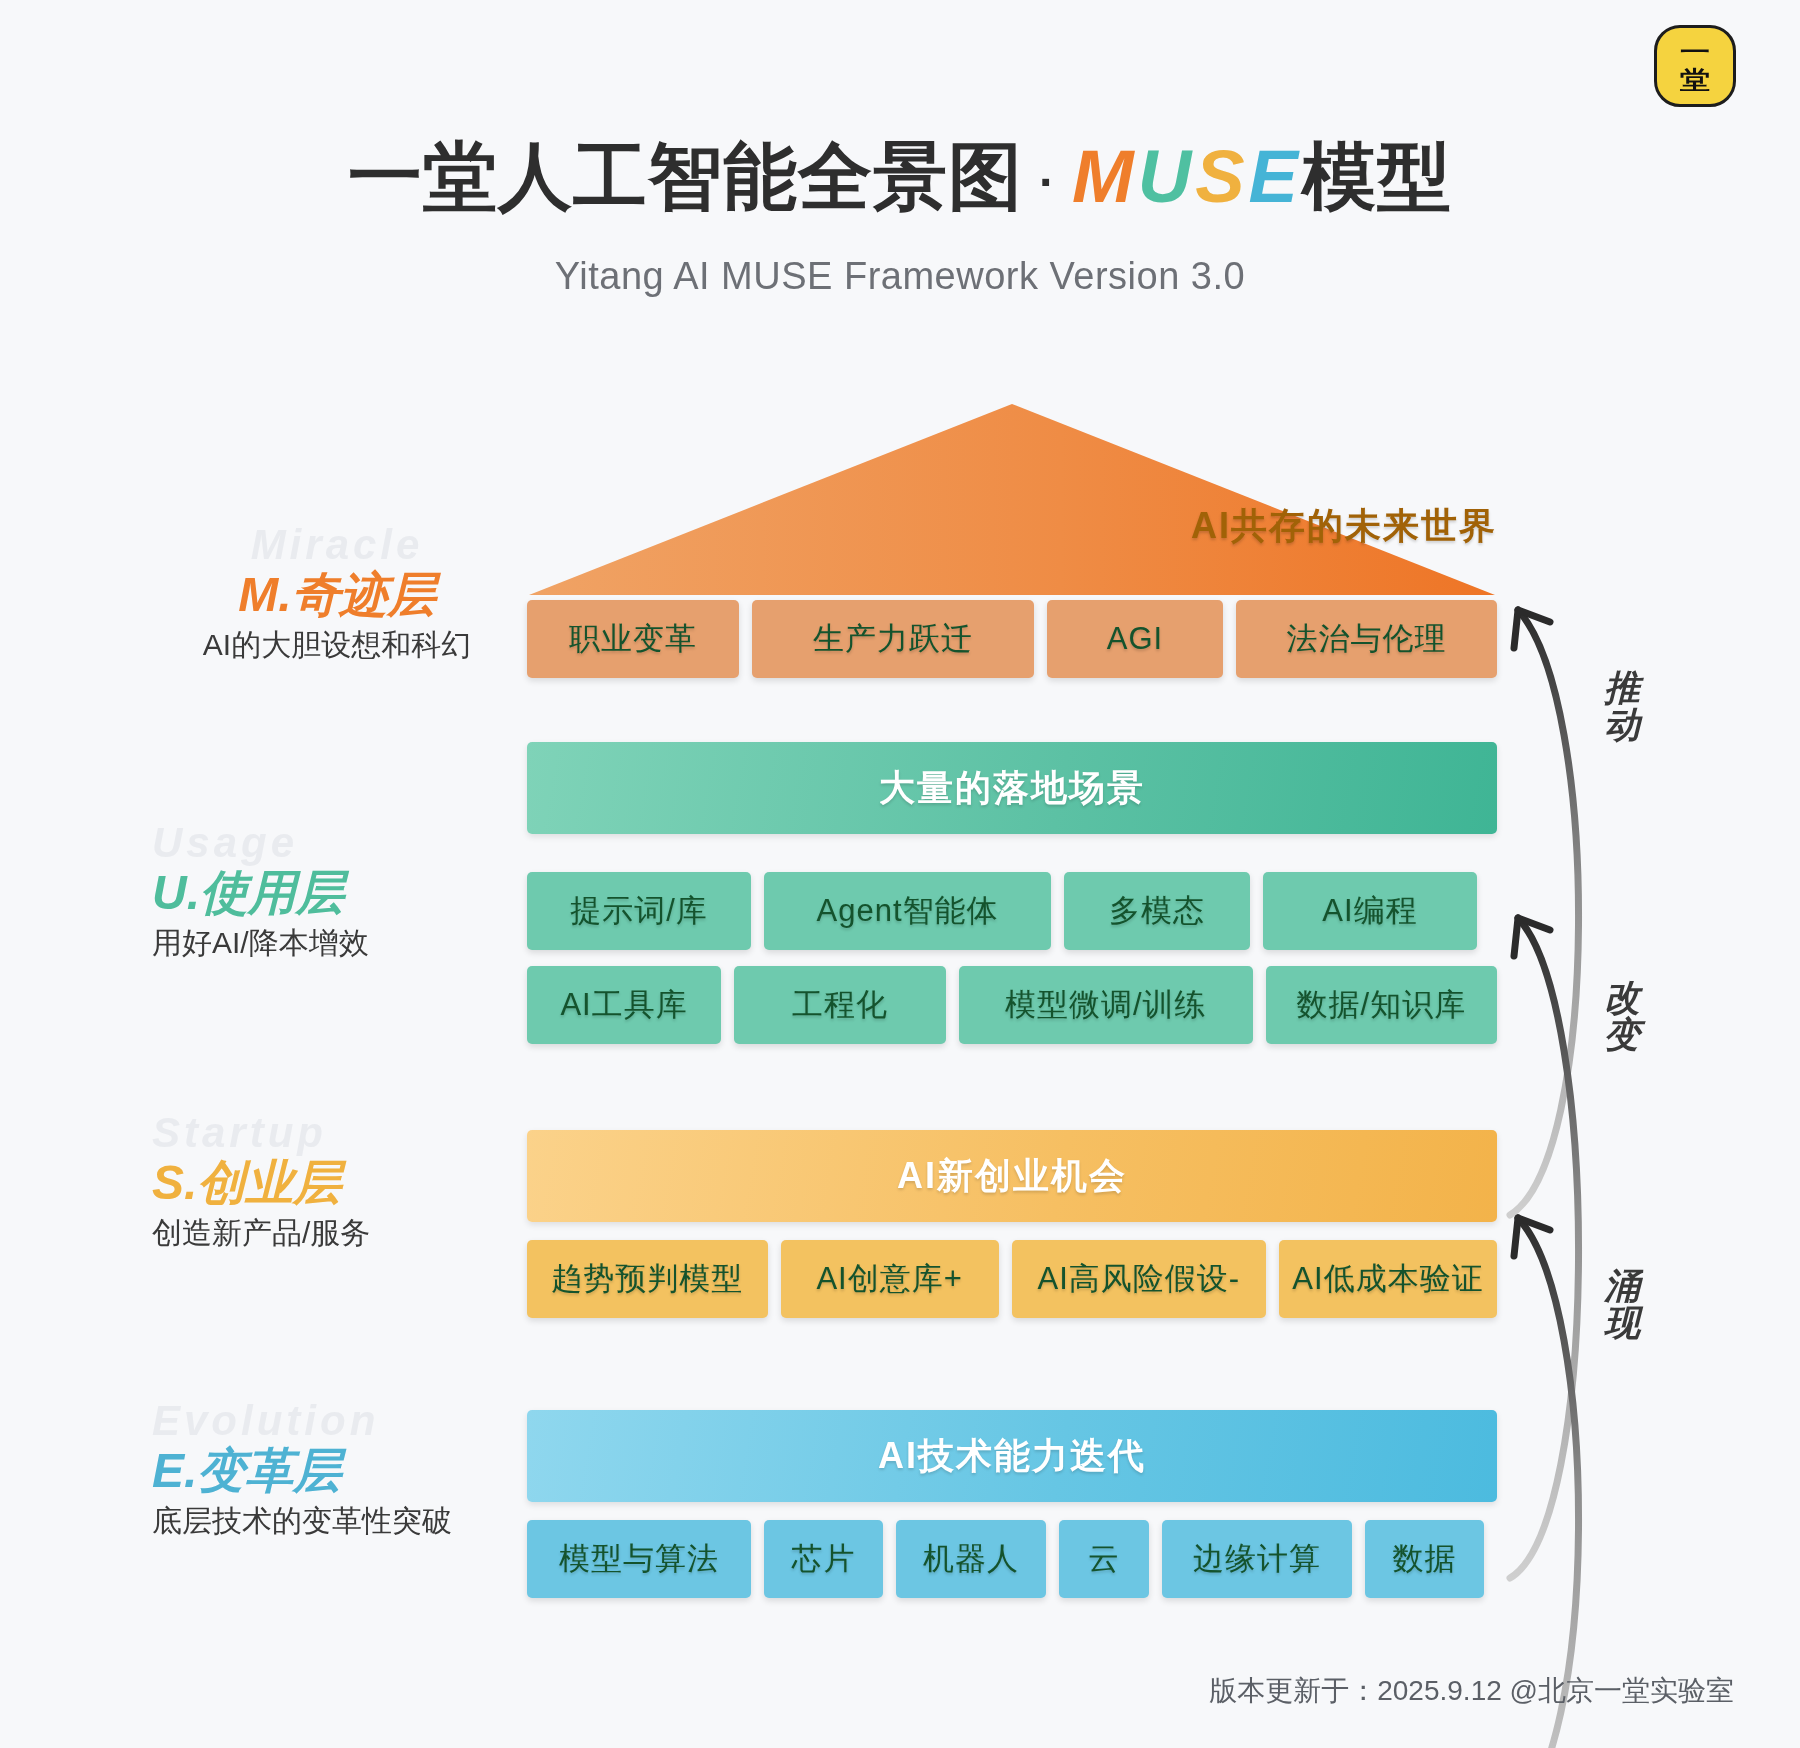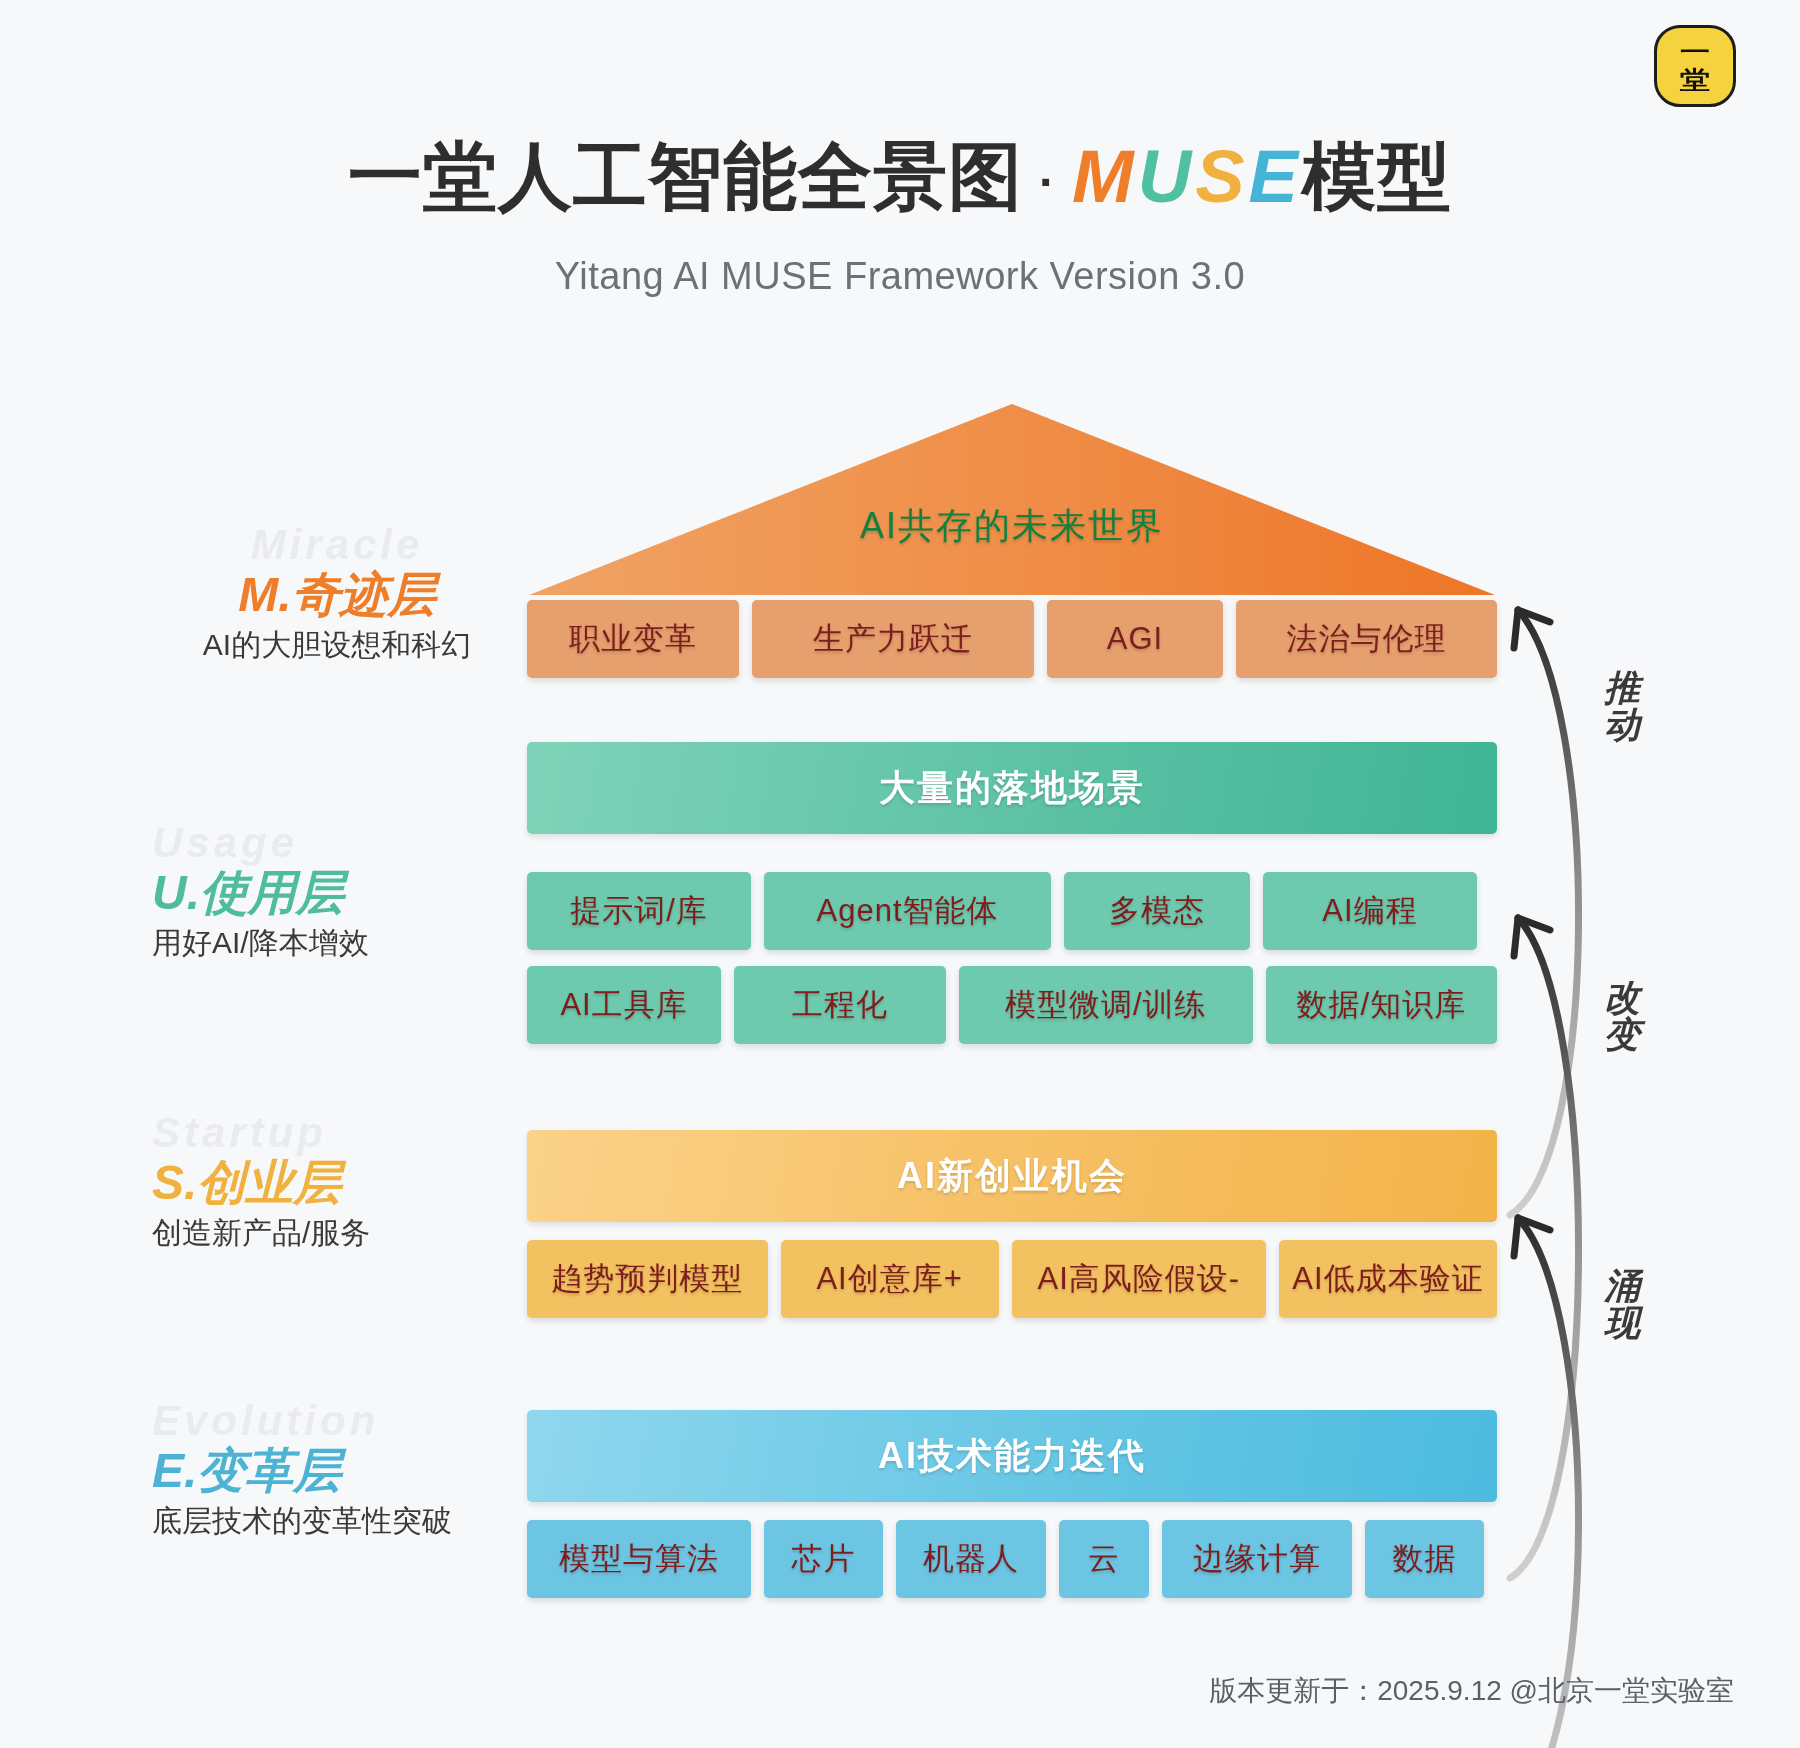--- a/index.html
+++ b/index.html
@@ -61,41 +61,41 @@
   .lb-u{top:822px;}
   .lb-s{top:1112px;}
   .lb-e{top:1400px;}
 
   
   .cols{position:absolute;left:527px;top:0;width:970px;height:1748px;}
 
   .roof{position:absolute;left:0;top:402px;width:970px;height:195px;}
   .roof svg{display:block;}
   .roof .roof-text{
-    position:absolute;left:0;top:100px;width:970px;text-align:center;
-    font-size:36px;font-weight:normal;color:#15803d;letter-spacing:2px;
+    position:absolute;left:0;top:100px;width:970px;text-align:right;
+    font-size:36px;font-weight:bold;color:#a16207;letter-spacing:2px;
     text-shadow:0 2px 3px rgba(0,0,0,.18);
   }
 
   .bar{
     position:absolute;left:0;width:970px;height:92px;border-radius:5px;
     display:flex;align-items:center;justify-content:center;
     color:#fff;font-size:36px;font-weight:bold;letter-spacing:2px;
     box-shadow:0 3px 6px rgba(0,0,0,.10);
     text-shadow:0 2px 3px rgba(0,0,0,.15);
   }
   .bar-u{top:742px;background:linear-gradient(100deg,#7fd3b8 0%,#5cc1a4 55%,#3fb595 100%);}
   .bar-s{top:1130px;background:linear-gradient(100deg,#fbd28a 0%,#f6bf62 55%,#f3b34a 100%);}
   .bar-e{top:1410px;background:linear-gradient(100deg,#8fd7ee 0%,#66c6e4 55%,#4cbbdf 100%);}
 
   .row{position:absolute;left:0;width:970px;display:flex;gap:13px;}
   .chip{
     height:78px;border-radius:5px;
     display:flex;align-items:center;justify-content:center;
-    color:#7f1d1d;font-size:31px;font-weight:normal;letter-spacing:1px;
+    color:#14532d;font-size:31px;font-weight:normal;letter-spacing:1px;
     box-shadow:0 3px 6px rgba(0,0,0,.12);
     text-shadow:0 2px 3px rgba(0,0,0,.18);
     white-space:nowrap;box-sizing:border-box;padding:0 10px;
   }
   .chip.m{background:#e6a06e;}
   .chip.u{background:#6ecaae;}
   .chip.s{background:#f3c260;text-align:right;}
   .chip.e{background:#6cc6e3;}
 
   .row-m{top:600px;}

